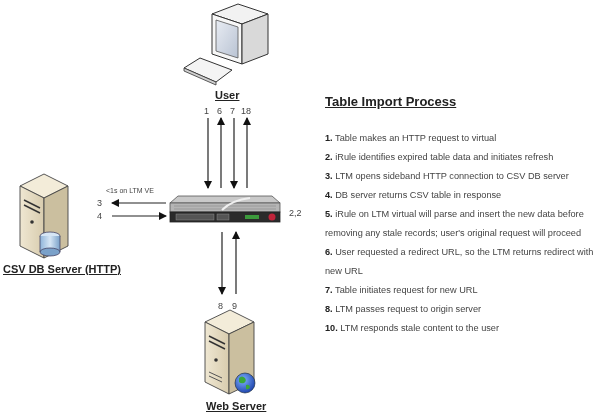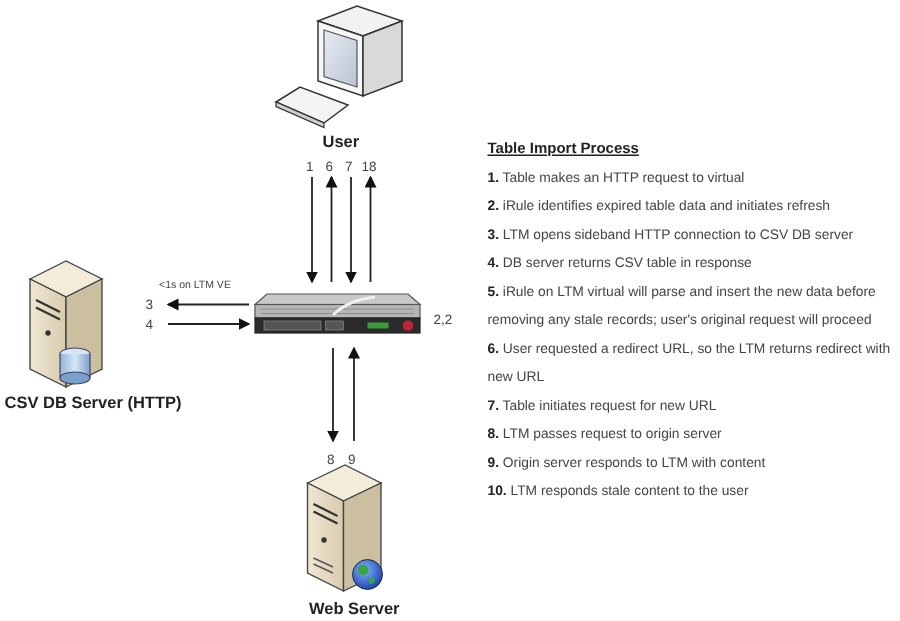--- a/index.html
+++ b/index.html
@@ -1,21 +1,21 @@
 <!DOCTYPE html>
 <html><head>
   <meta charset="utf-8">
   <style>
     html, body { margin: 0; padding: 0; background: #ffffff; }
     body { width: 600px; height: 414px; position: relative; overflow: hidden; font-family: "Liberation Sans", sans-serif; color: #333; }
     .abs { position: absolute; }
     .lbl { font-size: 9px; color: #444; }
-    .node-label { font-weight: bold; font-size: 11px; color: #222; white-space: nowrap; }
+    .node-label { font-weight: bold; font-size: 11px; color: #222; white-space: nowrap; text-decoration: underline; }
     .steps { left: 325px; top: 94px; width: 275px; font-size: 9.2px; color: #444; }
-    .steps .title { font-weight: bold; text-decoration: underline; font-size: 10px; color: #222; margin-bottom: 4px; }
+    .steps .title { font-weight: bold; text-decoration: underline; font-size: 13px; color: #222; margin-bottom: 20px; }
     .steps .step { line-height: 19px; }
     .steps .step .n { font-weight: bold; color: #222; }
     svg { position: absolute; left: 0; top: 0; }
   </style>
 </head>
 <body>
 
 <svg width="600" height="414">
   <defs>
     <marker id="ah" markerWidth="8" markerHeight="8" refX="7" refY="4" orient="auto" markerUnits="userSpaceOnUse">
@@ -128,16 +128,15 @@
   <div class="title">Table Import Process</div>
   <div id="steps-list">
       <div class="step"><span class="n">1.</span> <span>Table makes an HTTP request to virtual</span></div>
       <div class="step"><span class="n">2.</span> <span>iRule identifies expired table data and initiates refresh</span></div>
       <div class="step"><span class="n">3.</span> <span>LTM opens sideband HTTP connection to CSV DB server</span></div>
       <div class="step"><span class="n">4.</span> <span>DB server returns CSV table in response</span></div>
       <div class="step"><span class="n">5.</span> <span>iRule on LTM virtual will parse and insert the new data before removing any stale records; user's original request will proceed</span></div>
       <div class="step"><span class="n">6.</span> <span>User requested a redirect URL, so the LTM returns redirect with new URL</span></div>
       <div class="step"><span class="n">7.</span> <span>Table initiates request for new URL</span></div>
       <div class="step"><span class="n">8.</span> <span>LTM passes request to origin server</span></div>
-      <div class="step"><span class="n">9.</span> <span>Origin server responds to LTM with content</span></div>
       <div class="step"><span class="n">10.</span> <span>LTM responds stale content to the user</span></div>
     </div>
 </div>
 
 </body></html>

